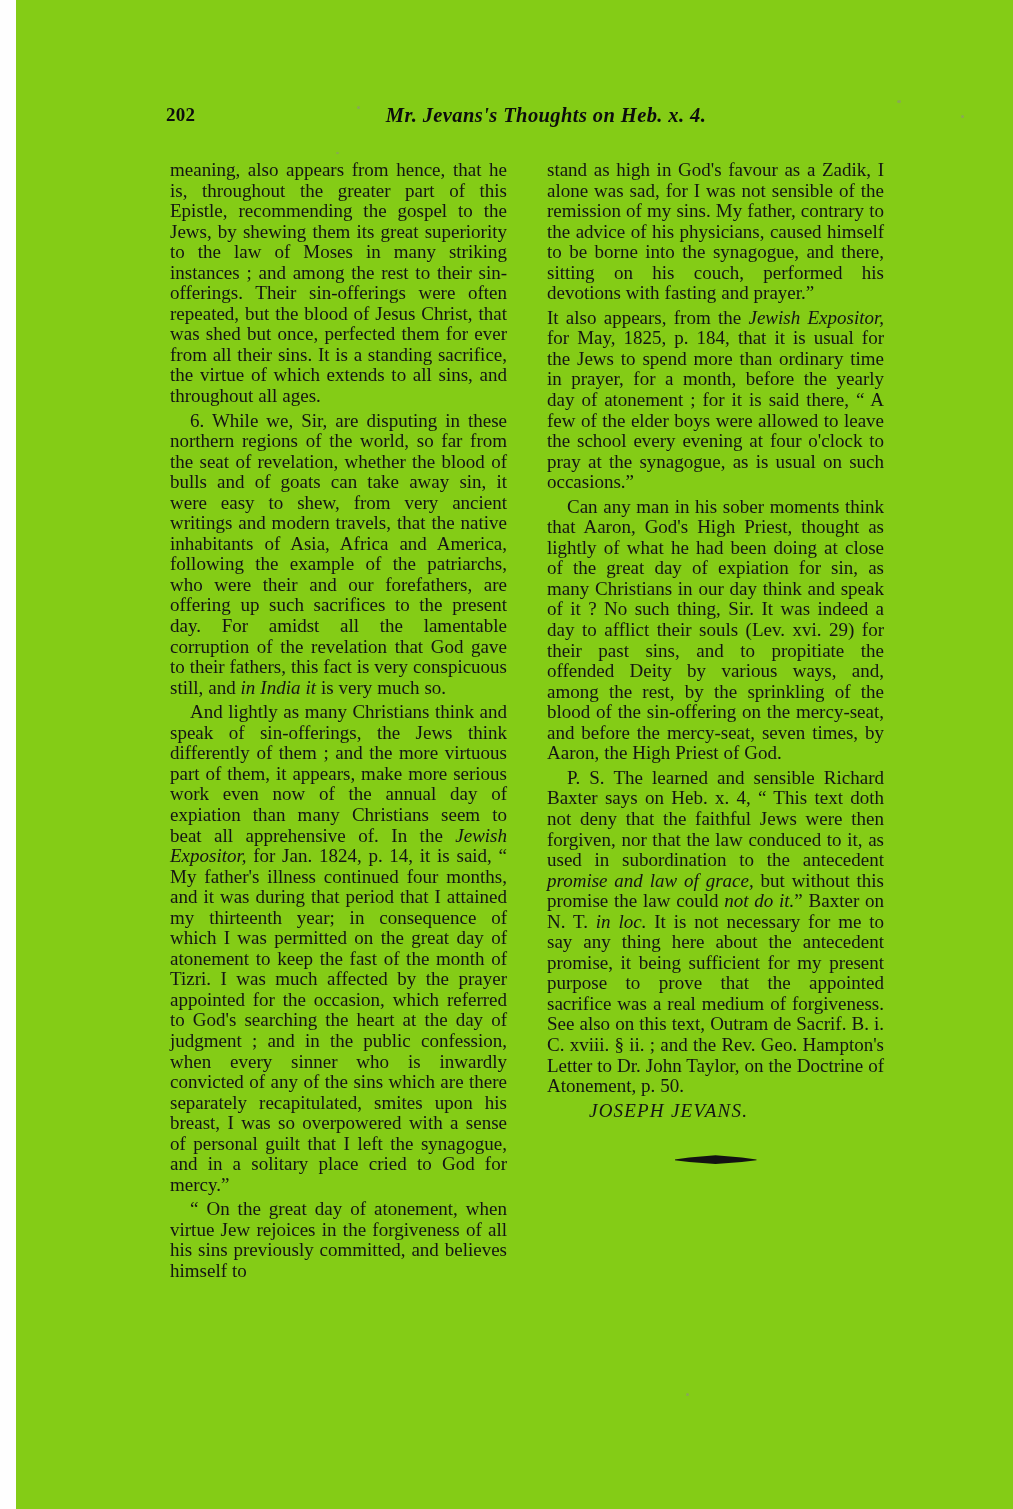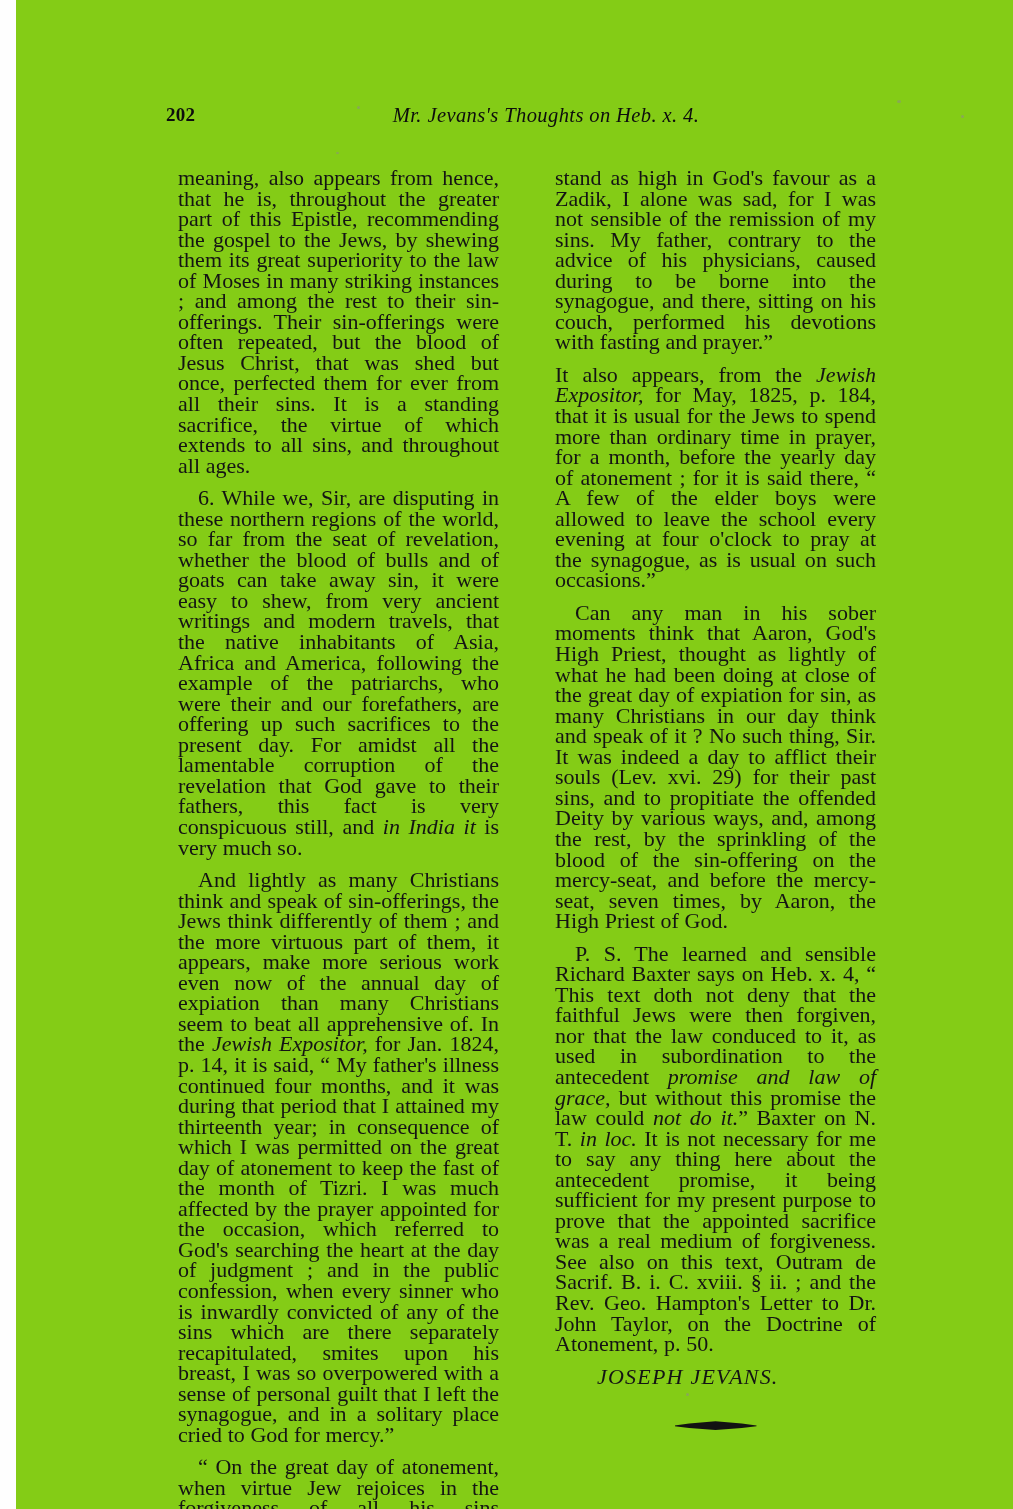--- a/index.html
+++ b/index.html
@@ -41,21 +41,21 @@
     letter-spacing: 0.2px;
     color: #0d0d0d;
   }
   .head-title {
     position: absolute;
     left: 0;
     top: 0;
     width: 720px;
     text-align: center;
     font-style: italic;
-    font-weight: normal;
+    font-weight: bold;
     font-size: 20.5px;
     letter-spacing: 0.4px;
     color: #0d0d0d;
     padding-left: 40px;
     box-sizing: border-box;
   }
 
   
   .columns {
     position: absolute;
@@ -65,22 +65,22 @@
   }
   .col {
     position: absolute;
     top: 0;
     width: 345px;
   }
   .col-left  { left: 0px; }
   .col-right { left: 377px; }
 
   .col p {
-    margin: 12px;
-    font-size: 22px;
+    margin: 4px;
+    font-size: 19px;
     line-height: 20.55px;
     text-align: justify;
     text-justify: inter-word;
     word-spacing: 0.2px;
     color: #141414;
     hyphens: none;
   }
   .col p.indent { text-indent: 20px; }
   .col p.cont   { text-indent: 0; }
 
@@ -140,21 +140,21 @@
 
       <p class="indent"><span>6. While we, Sir, are disputing in these northern regions of the world, so far from the seat of revelation, whether the blood of bulls and of goats can take away sin, it were easy to shew, from very ancient writings and modern travels, that the native inhabitants of Asia, Africa and America, following the example of the patriarchs, who were their and our forefathers, are offering up such sacrifices to the present day. For amidst all the lamentable corruption of the revelation that God gave to their fathers, this fact is very conspicuous still, and </span><i>in India it</i><span> is very much so.</span></p>
 
       <p class="indent"><span>And lightly as many Christians think and speak of sin-offerings, the Jews think differently of them ; and the more virtuous part of them, it appears, make more serious work even now of the annual day of expiation than many Christians seem to beat all apprehensive of. In the </span><i>Jewish Expositor,</i><span> for Jan. 1824, p. 14, it is said, “ My father's illness continued four months, and it was during that period that I attained my thirteenth year; in consequence of which I was permitted on the great day of atonement to keep the fast of the month of Tizri. I was much affected by the prayer appointed for the occasion, which referred to God's searching the heart at the day of judgment ; and in the public confession, when every sinner who is inwardly convicted of any of the sins which are there separately recapitulated, smites upon his breast, I was so overpowered with a sense of personal guilt that I left the synagogue, and in a solitary place cried to God for mercy.”</span></p>
 
       <p class="indent">“ On the great day of atonement, when virtue Jew rejoices in the forgiveness of all his sins previously committed, and believes himself to</p>
     </div>
 
     <div class="col col-right">
 
-      <p class="cont">stand as high in God's favour as a Zadik, I alone was sad, for I was not sensible of the remission of my sins. My father, contrary to the advice of his physicians, caused during to be borne into the synagogue, and there, sitting on his couch, performed his devotions with fasting and prayer.”</p>
+      <p class="cont">stand as high in God's favour as a Zadik, I alone was sad, for I was not sensible of the remission of my sins. My father, contrary to the advice of his physicians, caused himself to be borne into the synagogue, and there, sitting on his couch, performed his devotions with fasting and prayer.”</p>
 
       <p class="cont"><span>It also appears, from the </span><i>Jewish Expositor,</i><span> for May, 1825, p. 184, that it is usual for the Jews to spend more than ordinary time in prayer, for a month, before the yearly day of atonement ; for it is said there, “ A few of the elder boys were allowed to leave the school every evening at four o'clock to pray at the synagogue, as is usual on such occasions.”</span></p>
 
       <p class="indent">Can any man in his sober moments think that Aaron, God's High Priest, thought as lightly of what he had been doing at close of the great day of expiation for sin, as many Christians in our day think and speak of it ? No such thing, Sir. It was indeed a day to afflict their souls (Lev. xvi. 29) for their past sins, and to propitiate the offended Deity by various ways, and, among the rest, by the sprinkling of the blood of the sin-offering on the mercy-seat, and before the mercy-seat, seven times, by Aaron, the High Priest of God.</p>
 
 
       <p class="indent"><span>P. S. The learned and sensible Richard Baxter says on Heb. x. 4, “ This text doth not deny that the faithful Jews were then forgiven, nor that the law conduced to it, as used in subordination to the antecedent </span><i>promise and law of grace,</i><span> but without this promise the law could </span><i>not do it.</i><span>” Baxter on N. T. </span><i>in loc.</i><span> It is not necessary for me to say any thing here about the antecedent promise, it being sufficient for my present purpose to prove that the appointed sacrifice was a real medium of forgiveness. See also on this text, Outram de Sacrif. B. i. C. xviii. § ii. ; and the Rev. Geo. Hampton's Letter to Dr. John Taylor, on the Doctrine of Atonement, p. 50.</span></p>
 
       <p class="signature">JOSEPH JEVANS.</p>
 

